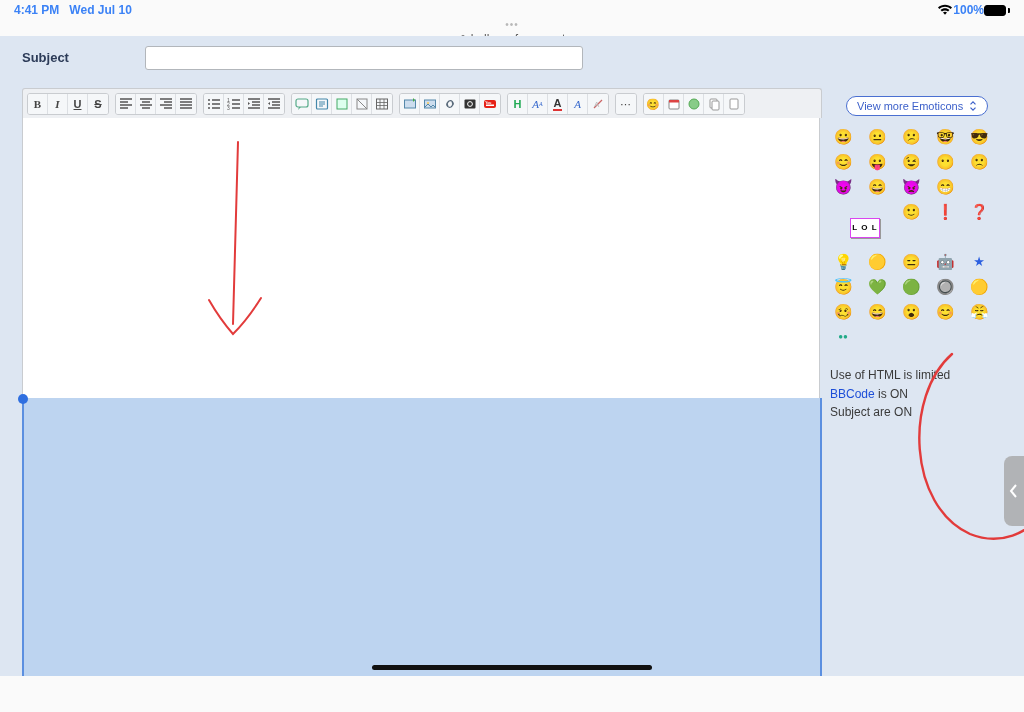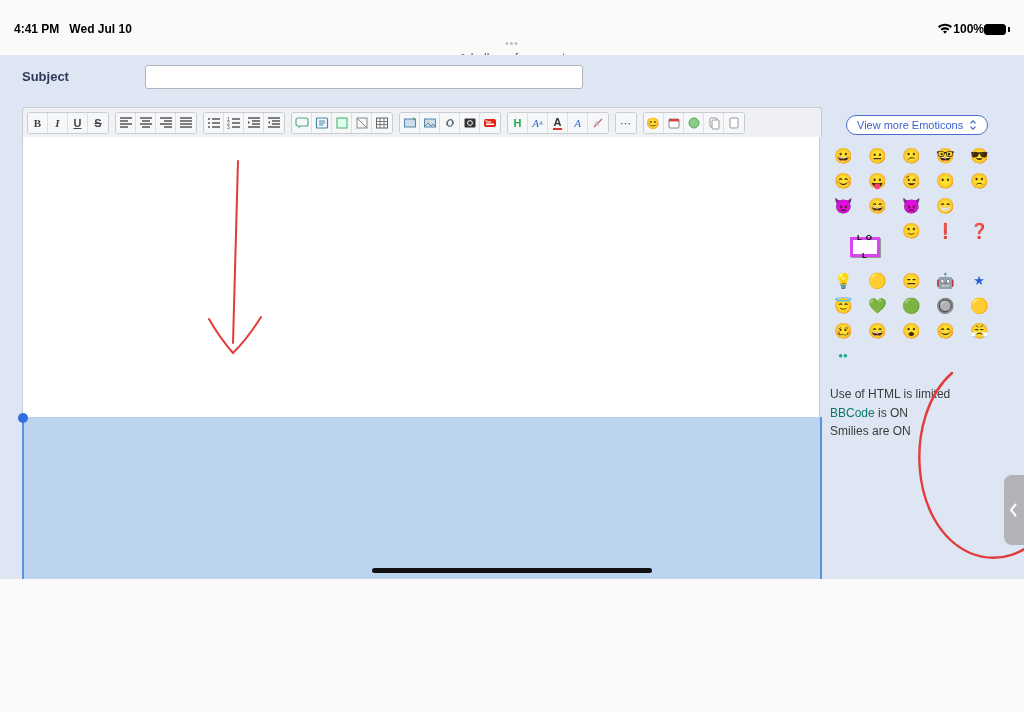--- a/index.html
+++ b/index.html
@@ -1,35 +1,35 @@
 <!DOCTYPE html>
 <html><head>
 <meta charset="utf-8">
 <style>
   * { box-sizing: border-box; margin: 0; padding: 0; }
   html, body { width: 1024px; height: 712px; overflow: hidden; font-family: -apple-system, BlinkMacSystemFont, "Helvetica Neue", Arial, sans-serif; }
   body { background: #fafafa; }
 
   
-  .status-bar { height: 20px; display: flex; align-items: center; justify-content: space-between; padding: 0 14px; font-size: 12px; font-weight: 600; color: #000000; margin-top: 19px; }
+  .status-bar { height: 20px; display: flex; align-items: center; justify-content: space-between; padding: 0 14px; font-size: 12px; font-weight: 600; color: #3b82f6; }
   .status-left { display: flex; gap: 10px; }
   .status-right { display: flex; align-items: center; }
   .wifi-icon { width: 16px; height: 12px; }
   .battery { display: flex; align-items: center; gap: 2px; }
   .battery-body { width: 22px; height: 11px; border: 1px solid #000; border-radius: 3px; background: #000; position: relative; }
   .battery-cap { width: 2px; height: 5px; background: #000; border-radius: 0 1px 1px 0; }
 
   
   .browser-chrome { height: 16px; display: flex; flex-direction: column; align-items: center; justify-content: flex-start; gap: 2px; padding-top: 0; }
   .three-dots { color: #b8b8b8; font-size: 10px; letter-spacing: 1px; line-height: 1; }
   .url-row { display: flex; align-items: center; gap: 4px; font-size: 12px; color: #5a5a5a; }
   .lock-icon { width: 8px; height: 10px; }
 
   
-  .page { position: relative; width: 1024px; height: 524px; background: #dde6f2; overflow: hidden; }
+  .page { position: relative; width: 1024px; height: 640px; background: #dde6f2; overflow: hidden; }
   .page-inner { position: absolute; left: 10px; top: 0; width: 1004px; height: 100%; }
 
   
   .subject-row { position: absolute; left: 12px; top: 14px; display: flex; align-items: center; }
   .subject-label { font-size: 13px; font-weight: 700; color: #2c3b58; }
   .subject-input { position: absolute; left: 135px; top: 10px; width: 438px; height: 24px; border: 1px solid #b2b6bb; border-radius: 3px; background: #fff; padding: 0 6px; font-size: 12px; }
 
   
   .editor-wrap { position: absolute; left: 12px; top: 52px; width: 800px; height: 624px; }
   .toolbar { background: #eef0f3; border: 1px solid #c9ccd0; border-bottom: none; border-radius: 3px 3px 0 0; padding: 4px 4px; display: flex; flex-wrap: wrap; gap: 6px; height: 30px; align-items: center; }
@@ -50,26 +50,26 @@
   .sel-handle { position: absolute; left: 8px; top: 358px; width: 10px; height: 10px; background: #2f6fe0; border-radius: 50%; }
 
   
   .sidebar { position: absolute; right: 16px; top: 60px; width: 170px; }
   .view-more-pill { display: inline-flex; align-items: center; gap: 6px; border: 1.5px solid #4a6fd1; color: #3b5fc9; font-size: 11px; padding: 3px 10px; border-radius: 14px; background: #fff; margin: 0 0 12px 18px; cursor: pointer; }
   .view-more-pill svg { width: 8px; height: 10px; }
 
   .emo-grid { display: grid; grid-template-columns: repeat(5, 28px); grid-auto-rows: 24px; gap: 1px 6px; justify-content: start; margin-left: 6px; }
   .emo { width: 18px; height: 18px; border-radius: 50%; font-size: 15px; line-height: 18px; text-align: center; cursor: pointer; display: inline-block; }
   .emo.span2 { grid-column: 1 / span 2; grid-row: span 2; width: auto; height: auto; border-radius: 0; display: flex; align-items: center; justify-content: center; }
-  .lol-sign { width: 30px; height: 20px; border: 3px solid #d946ef; background: #fff; font-size: 8px; font-weight: 700; display: flex; align-items: center; justify-content: center; letter-spacing: 1px; box-shadow: 1px 1px 0 #999; }
+  .lol-sign { width: 30px; height: 20px; border: 1px solid #d946ef; background: #fff; font-size: 8px; font-weight: 700; display: flex; align-items: center; justify-content: center; letter-spacing: 1px; box-shadow: 1px 1px 0 #999; }
   .emo.blue-star { color: #2b5fe0; font-size: 13px; }
   .emo.small-green { font-size: 8px; color: #2a8; line-height: 18px; }
 
   .status-text { margin-top: 14px; font-size: 12px; color: #3a3a3a; line-height: 1.55; margin-left: 2px; }
-  .status-text a { color: #0f766e; text-decoration: none; }
+  .status-text a { color: #1d4ed8; text-decoration: none; }
 
   
   .red-circle { position: absolute; right: -48px; top: 300px; width: 150px; height: 210px; pointer-events: none; }
 
   
   .slide-tab { position: absolute; right: 0; top: 420px; width: 20px; height: 70px; background: #a6a6a6cc; border-radius: 8px 0 0 8px; display: flex; align-items: center; justify-content: center; color: #fff; }
   .slide-tab svg { width: 10px; height: 16px; }
 
   
   .home-ind { position: absolute; left: 50%; bottom: 6px; transform: translateX(-50%); width: 280px; height: 5px; background: #111; border-radius: 3px; }
@@ -363,21 +363,21 @@
       </div>
 
       <div class="status-text">
         <div>
           <span>Use of HTML is </span><span>limited</span>
         </div>
         <div>
           <a href="#">BBCode</a><span> is ON</span>
         </div>
         <div>
-          <span>Smilies are </span><span>ON</span>
+          <span>Subject are </span><span>ON</span>
         </div>
       </div>
     </div>
 
     <svg class="red-circle" viewBox="0 0 150 210">
       <path d="M40 18 C -8 60 -4 170 58 198 C 118 222 170 150 150 80" fill="none" stroke="#e23b3b" stroke-width="2.4" stroke-linecap="round"></path>
     </svg>
 
   </div>
 

